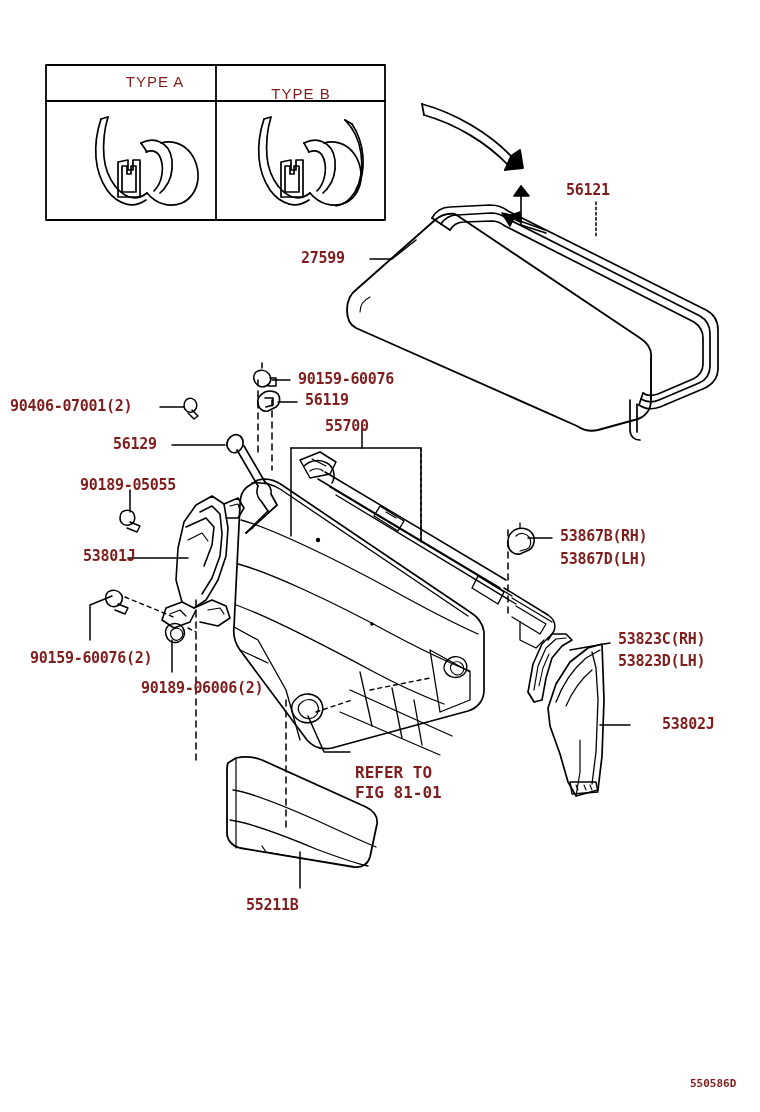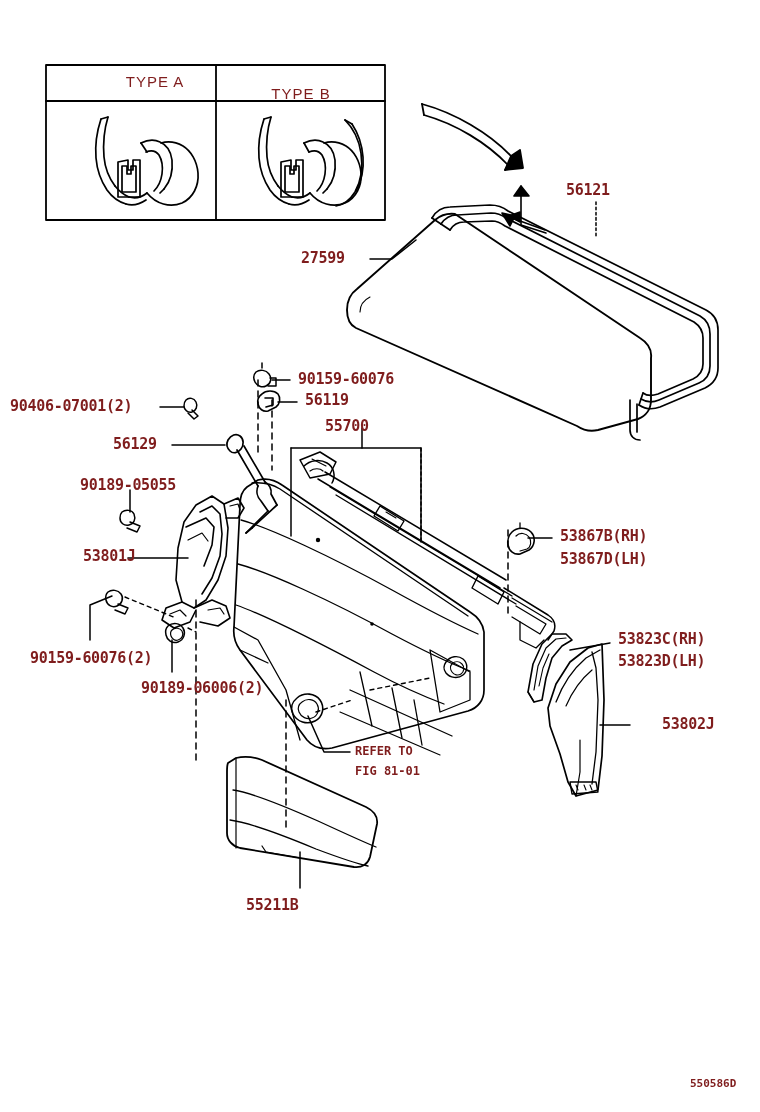--- a/index.html
+++ b/index.html
@@ -13,21 +13,21 @@
   .lbl{
     position:absolute;
     font-family:"DejaVu Sans Mono","Liberation Mono",monospace;
     font-weight:bold;
     color:#7f1d1d;
     white-space:pre;
     letter-spacing:-0.3px;
     line-height:1.08;
   }
   .lbl.pn{font-size:15px;}
-  .lbl.refer{font-size:12px;line-height:1.18;letter-spacing:0px;}
+  .lbl.refer{font-size:16px;line-height:1.18;letter-spacing:0px;margin-top:20px;}
   .lbl.typehdr{
     font-family:"Liberation Sans","DejaVu Sans",sans-serif;
     font-weight:normal;font-size:15px;letter-spacing:1px;
   }
   .lbl.footer{
     font-size:11px;font-weight:bold;letter-spacing:0px;
   }
 </style>
 </head>
 <body>

